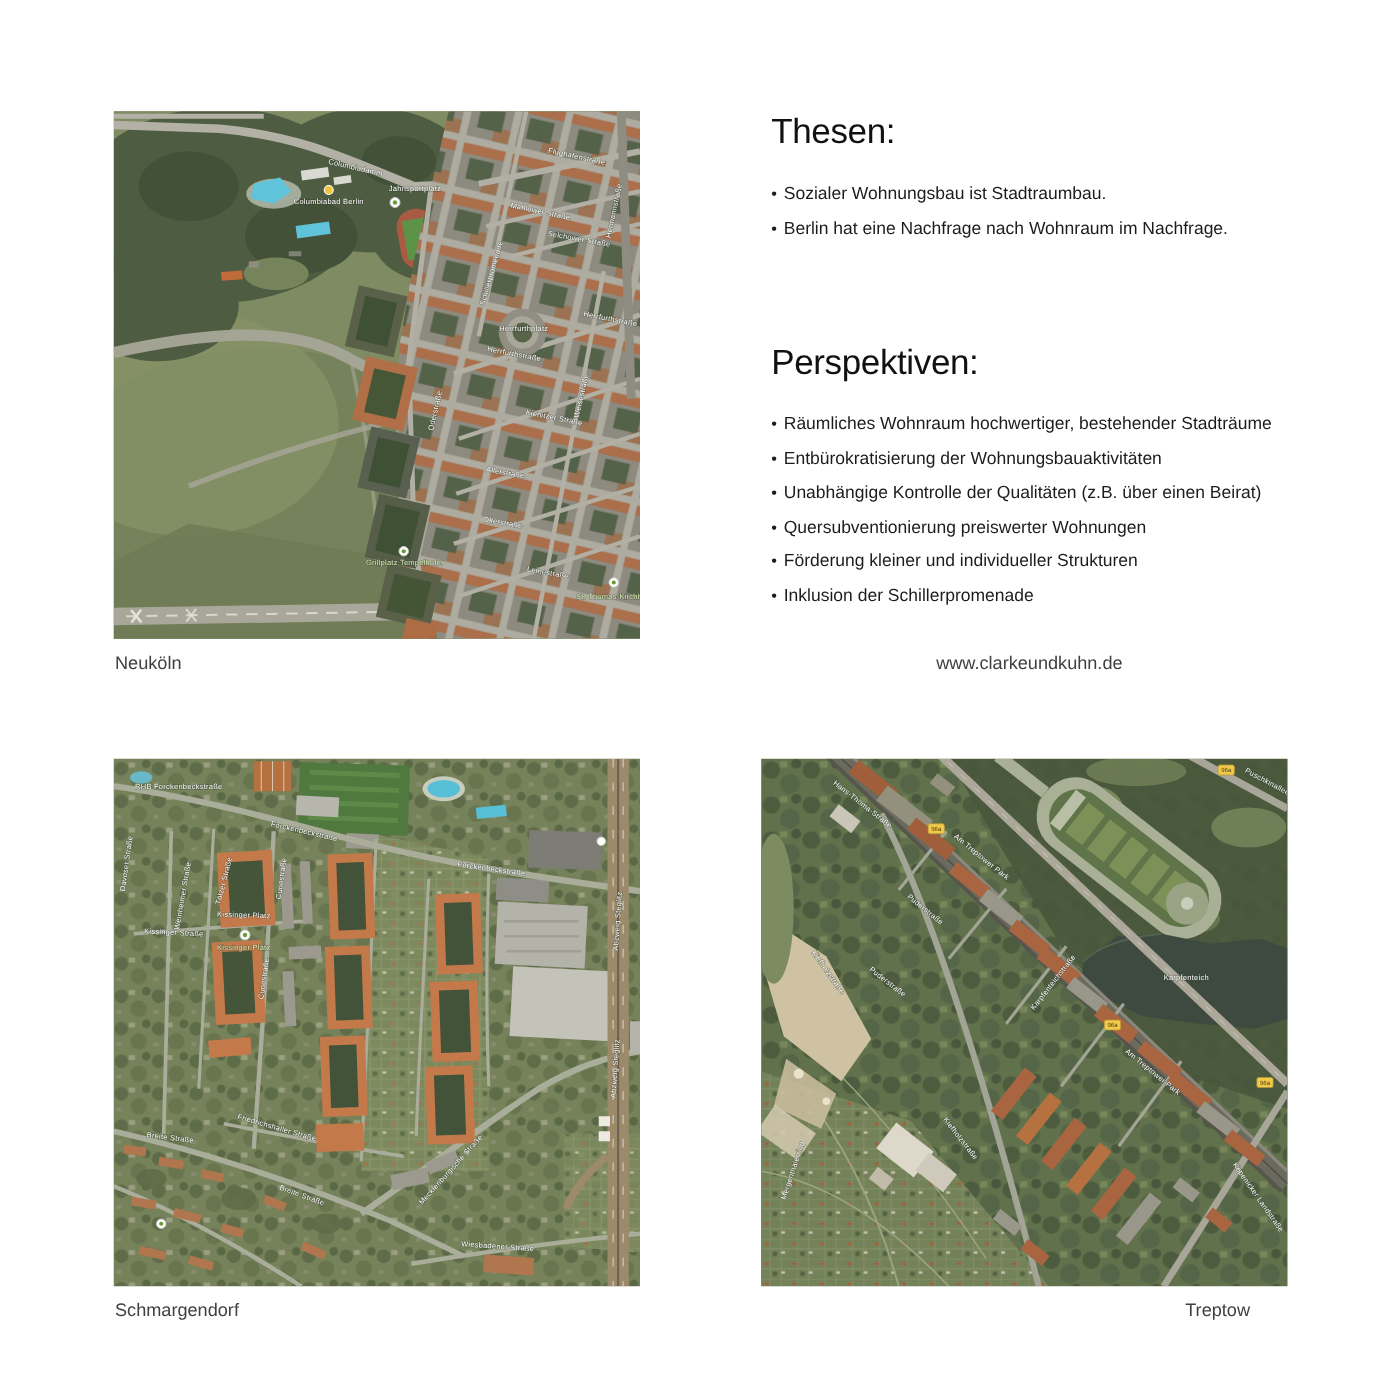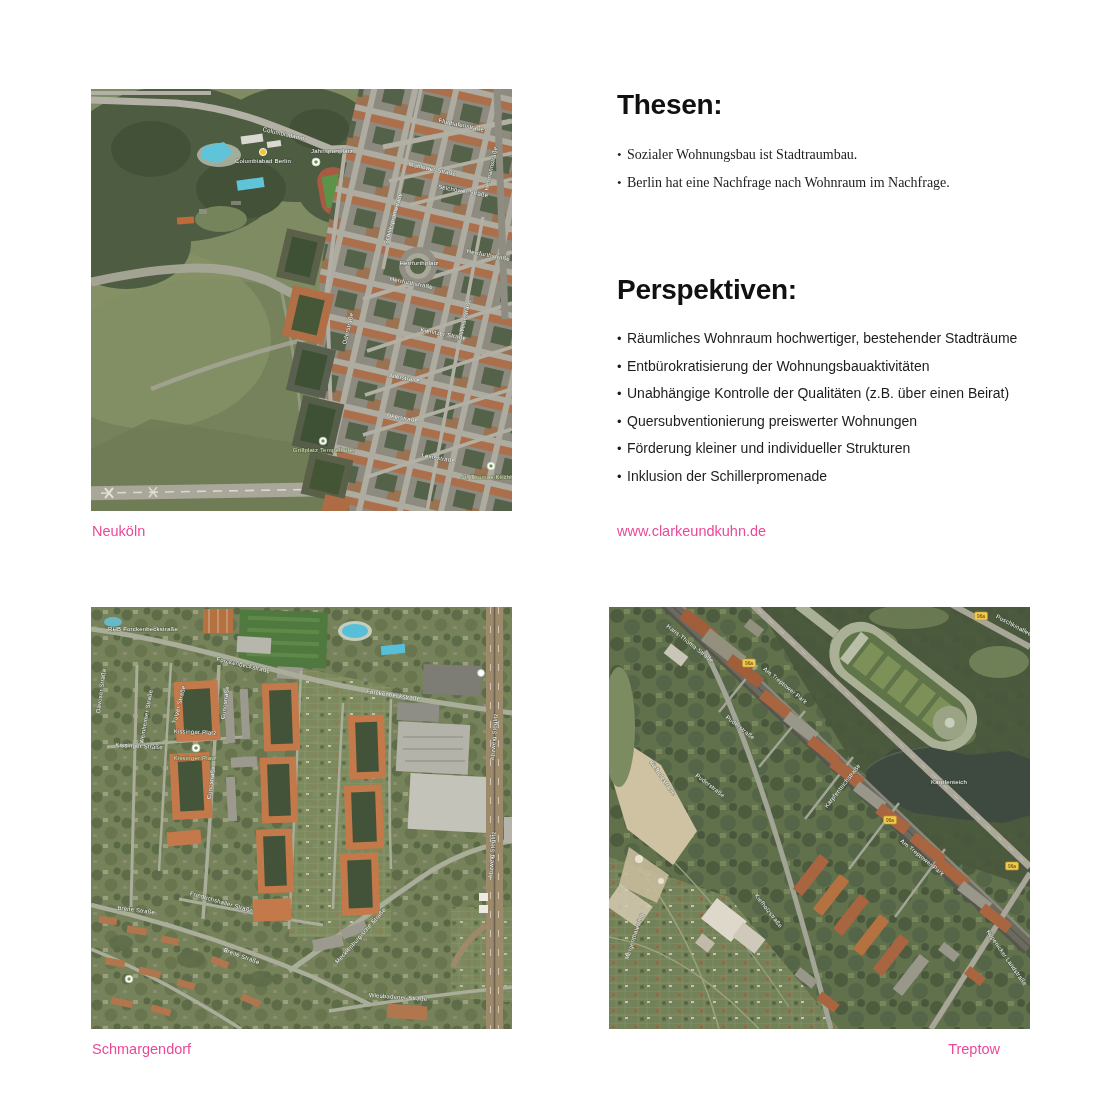--- a/index.html
+++ b/index.html
@@ -4,33 +4,33 @@
 <style>
   html,body{margin:0;padding:0;background:#ffffff;}
   body{width:1120px;height:1120px;position:relative;overflow:hidden;
        font-family:"Liberation Sans",sans-serif;color:#161616;}
   figure{margin:0;}
   .map{position:absolute;width:421px;height:422px;overflow:hidden;background:#75825a;}
   #map-neukoelln{left:91px;top:89px;}
   #map-schmargendorf{left:91px;top:607px;}
   #map-treptow{left:609px;top:607px;}
   .map svg{display:block;width:100%;height:100%;}
-  .caption{position:absolute;font-size:14.5px;color:#ec4899;}
+  .caption{position:absolute;font-size:14.5px;color:#404040;}
   #cap-neukoelln{left:92px;top:523px;}
   #cap-schmargendorf{left:92px;top:1041px;}
   #cap-treptow{left:579px;top:1041px;width:421px;text-align:right;}
-  #website{position:absolute;left:617px;top:523px;width:413px;text-align:left;
-           font-size:14.5px;color:#ec4899;}
-  .heading{position:absolute;left:617px;margin:0;font-size:28px;font-weight:700;
+  #website{position:absolute;left:617px;top:523px;width:413px;text-align:center;
+           font-size:14.5px;color:#404040;}
+  .heading{position:absolute;left:617px;margin:0;font-size:28px;font-weight:400;
            letter-spacing:-0.3px;color:#111;line-height:28px;}
   #thesen-heading{top:91px;}
   #perspektiven-heading{top:276px;}
   .bullets{position:absolute;left:617px;width:430px;margin:0;padding:0;list-style:none;
            font-size:14px;line-height:17px;color:#1c1c1c;}
-  #thesen-list{top:146px;font-family:Liberation Serif, serif;}
+  #thesen-list{top:146px;}
   #thesen-list li{margin-bottom:11px;}
   #thesen-list li:nth-child(2){margin-bottom:15px;}
   #perspektiven-list{top:330px;}
   #perspektiven-list li{margin-bottom:10.5px;}
   .b{display:inline-block;width:10px;font-size:13px;}
   .street-label{fill:#ffffff;font-size:6px;text-anchor:middle;
                 font-family:"Liberation Sans",sans-serif;letter-spacing:.2px;
                 paint-order:stroke;stroke:#2f3a2c;stroke-width:.85px;stroke-opacity:.5;}
   .street-label.park{fill:#d7ecb4;}
   .badge-text{font-size:4.8px;fill:#4a3c10;text-anchor:middle;

